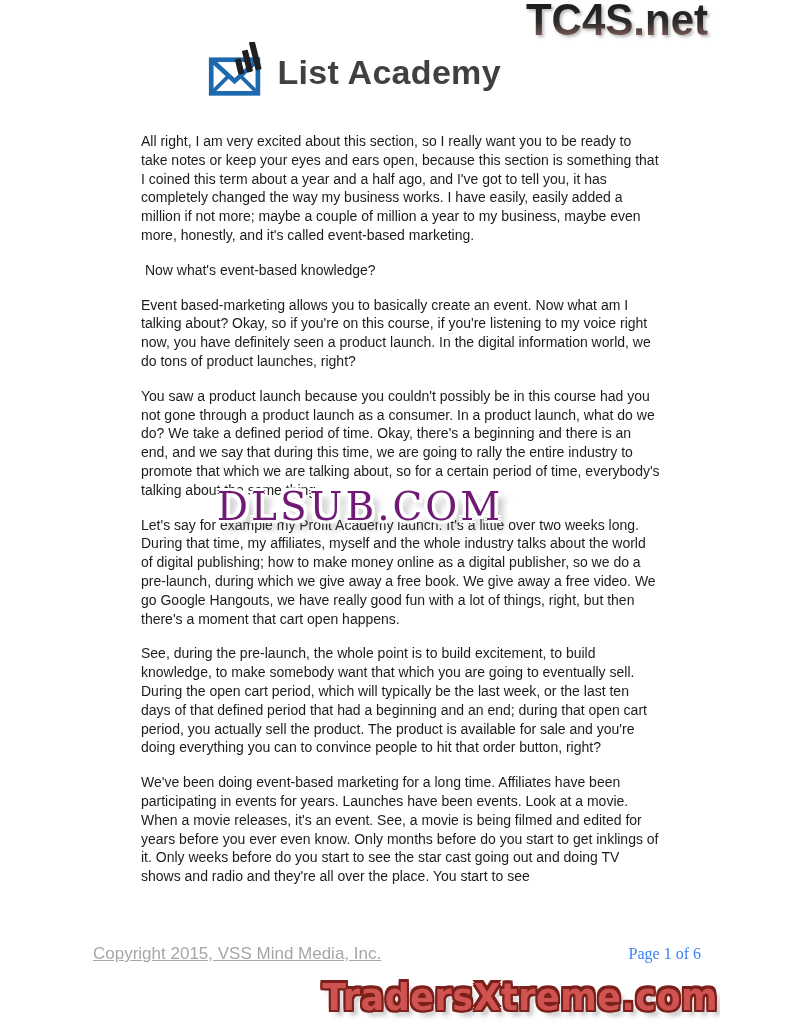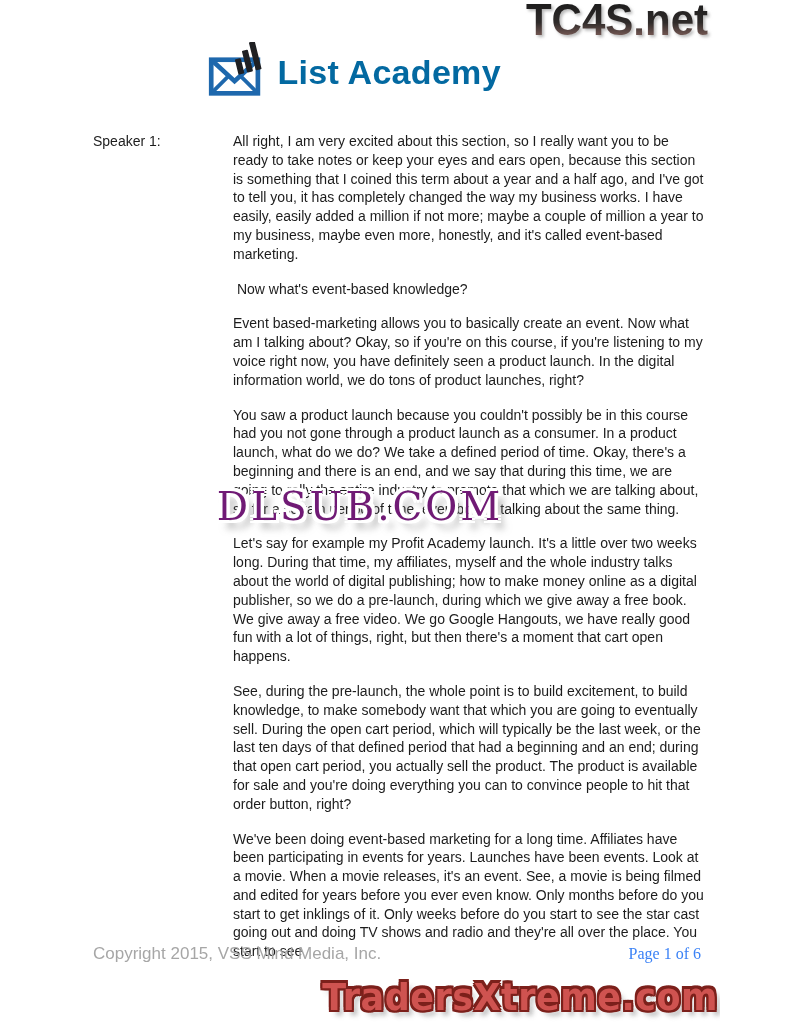--- a/index.html
+++ b/index.html
@@ -36,21 +36,21 @@
     top: 42px;
     left: 50%;
     transform: translateX(-52%);
     display: flex;
     align-items: center;
     gap: 12px;
   }
   .logo-text {
     font-size: 34px;
     font-weight: 700;
-    color: #0369a1;
+    color: #404040;
     letter-spacing: 0.3px;
   }
 
   
   .body-block {
     position: absolute;
     top: 132px;
     left: 93px;
     width: 612px;
     display: flex;
@@ -97,20 +97,21 @@
     left: 93px;
     width: 608px;
     display: flex;
     justify-content: space-between;
     align-items: baseline;
   }
   .copyright {
     color: #a6a6a6;
     font-size: 17px;
     font-family: "Liberation Sans", sans-serif;
+    text-decoration: underline;
   }
   .pagenum {
     color: #3b82f6;
     font-size: 16px;
     font-family: "Liberation Serif", serif;
   }
 
   
   .traders {
     position: absolute;
@@ -153,21 +154,20 @@
           <rect x="29" y="15" width="6.5" height="17" rx="1"></rect>
           <rect x="38.5" y="8" width="6.5" height="24" rx="1"></rect>
           <rect x="48" y="1" width="6.5" height="31" rx="1"></rect>
         </g>
       </svg>
     </span>
     <span class="logo-text">List Academy</span>
   </div>
 
   <div class="body-block">
-    <div class="speaker-col">Speaker 1:</div>
     <div class="text-col">
       <p class="para">All right, I am very excited about this section, so I really want you to be ready to take notes or keep your eyes and ears open, because this section is something that I coined this term about a year and a half ago, and I've got to tell you, it has completely changed the way my business works. I have easily, easily added a million if not more; maybe a couple of million a year to my business, maybe even more, honestly, and it's called event-based marketing.</p>
       <p class="para"> Now what's event-based knowledge?</p>
       <p class="para">Event based-marketing allows you to basically create an event. Now what am I talking about? Okay, so if you're on this course, if you're listening to my voice right now, you have definitely seen a product launch. In the digital information world, we do tons of product launches, right?</p>
       <p class="para">You saw a product launch because you couldn't possibly be in this course had you not gone through a product launch as a consumer. In a product launch, what do we do? We take a defined period of time. Okay, there's a beginning and there is an end, and we say that during this time, we are going to rally the entire industry to promote that which we are talking about, so for a certain period of time, everybody's talking about the same thing.</p>
       <p class="para">Let's say for example my Profit Academy launch. It's a little over two weeks long. During that time, my affiliates, myself and the whole industry talks about the world of digital publishing; how to make money online as a digital publisher, so we do a pre-launch, during which we give away a free book. We give away a free video. We go Google Hangouts, we have really good fun with a lot of things, right, but then there's a moment that cart open happens.</p>
       <p class="para">See, during the pre-launch, the whole point is to build excitement, to build knowledge, to make somebody want that which you are going to eventually sell. During the open cart period, which will typically be the last week, or the last ten days of that defined period that had a beginning and an end; during that open cart period, you actually sell the product. The product is available for sale and you're doing everything you can to convince people to hit that order button, right?</p>
       <p class="para">We've been doing event-based marketing for a long time. Affiliates have been participating in events for years. Launches have been events. Look at a movie. When a movie releases, it's an event. See, a movie is being filmed and edited for years before you ever even know. Only months before do you start to get inklings of it. Only weeks before do you start to see the star cast going out and doing TV shows and radio and they're all over the place. You start to see</p>
     </div>
   </div>

